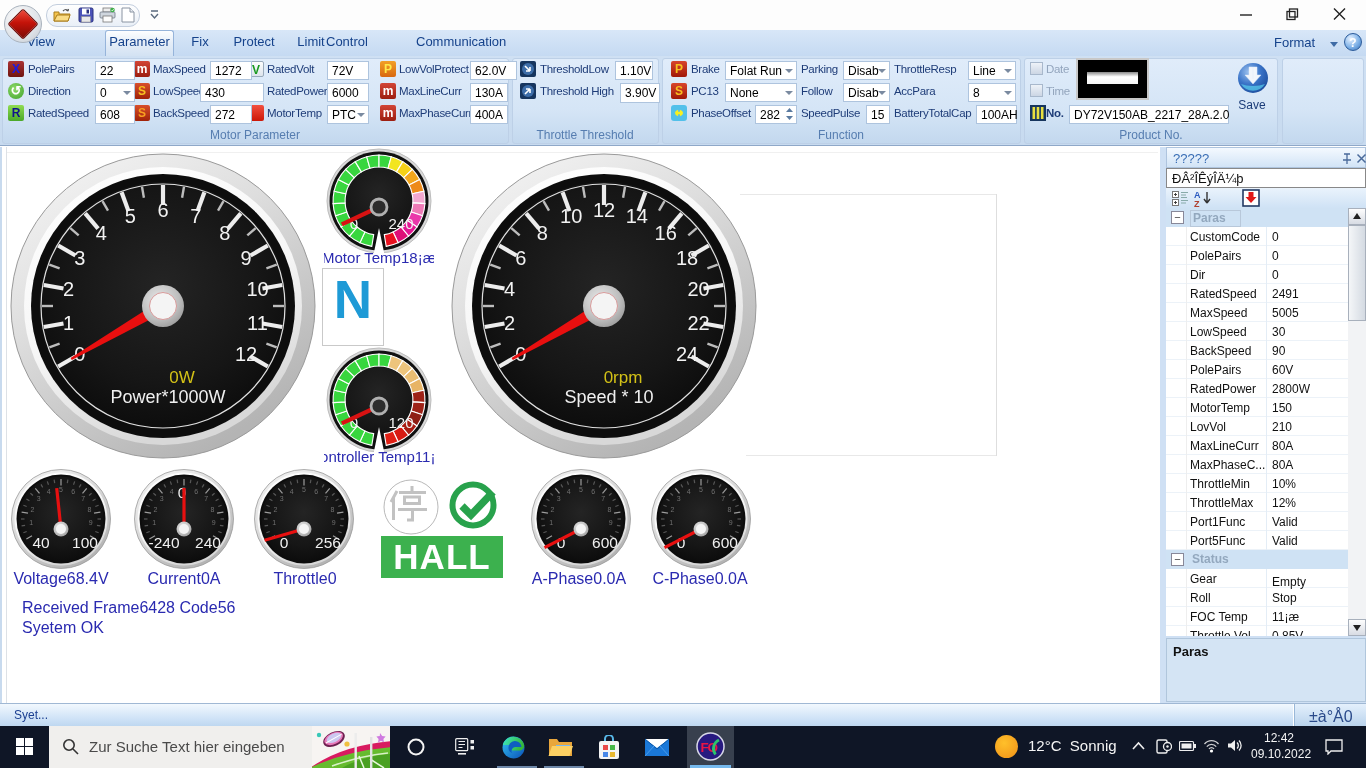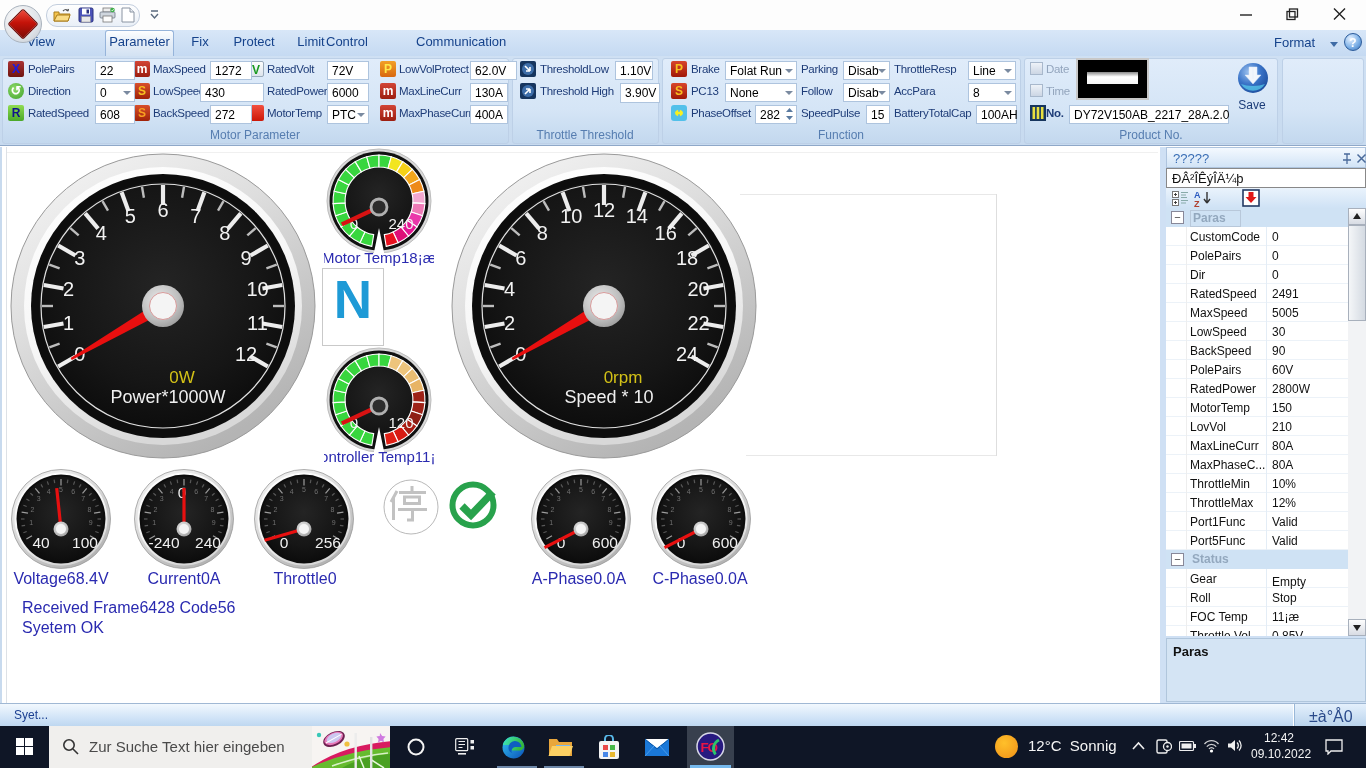--- a/index.html
+++ b/index.html
@@ -642,20 +642,21 @@
 <path d="M29 7 L29 12 M16 13.5 L43 13.5"></path>
 <rect x="21.5" y="18" width="15" height="6.5"></rect>
 <path d="M15 30.5 L44 30.5"></path>
 <path d="M29.5 31 L29.5 41 L24 41"></path>
 </g>
     </svg>
 <svg class="abs" style="left:449px;top:334px" width="50" height="50" viewBox="0 0 50 50">
 <circle cx="24" cy="24" r="20.5" fill="#fff" stroke="#28a24c" stroke-width="6"></circle>
 <path d="M13 25 L22 34 L44 11" stroke="#28a24c" stroke-width="7.5" fill="none"></path>
 </svg>
+<div class="abs" style="left:381px;top:389px;width:122px;height:42px;background:#3cb14e;color:#fff;font-size:35px;font-weight:bold;text-align:center;line-height:42px;letter-spacing:1px">HALL</div>
 <div class="bluetxt" style="left:-9px;top:423px;width:140px;text-align:center">Voltage68.4V</div>
 <div class="bluetxt" style="left:114px;top:423px;width:140px;text-align:center">Current0A</div>
 <div class="bluetxt" style="left:235px;top:423px;width:140px;text-align:center">Throttle0</div>
 <div class="bluetxt" style="left:509px;top:423px;width:140px;text-align:center">A-Phase0.0A</div>
 <div class="bluetxt" style="left:630px;top:423px;width:140px;text-align:center">C-Phase0.0A</div>
 <div class="bluetxt" style="left:22px;top:452px">Received Frame6428 Code56</div>
 <div class="bluetxt" style="left:22px;top:472px">Syetem OK</div>
 </div>
 <div class="abs" style="left:1160px;top:147px;width:206px;height:556px;background:#cfe0f4">
 <div class="abs" style="left:6px;top:0;width:200px;height:556px;background:#e8f0fa"></div>

